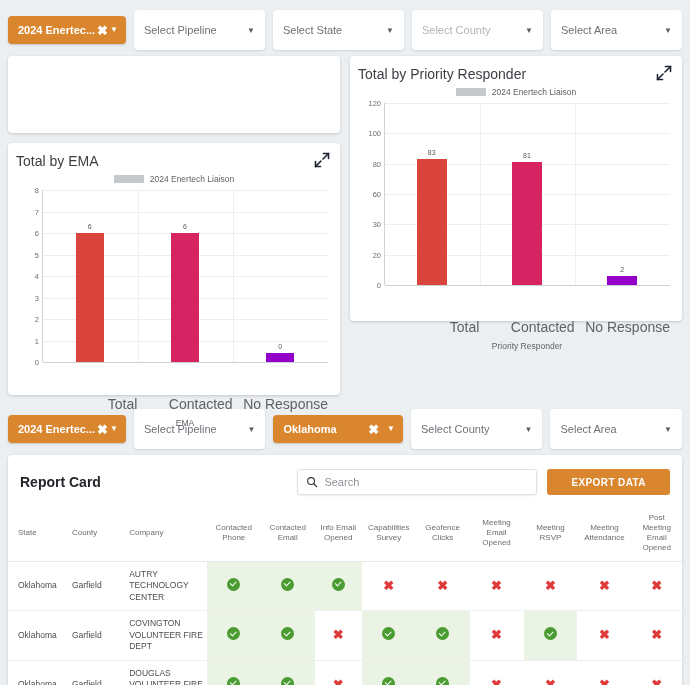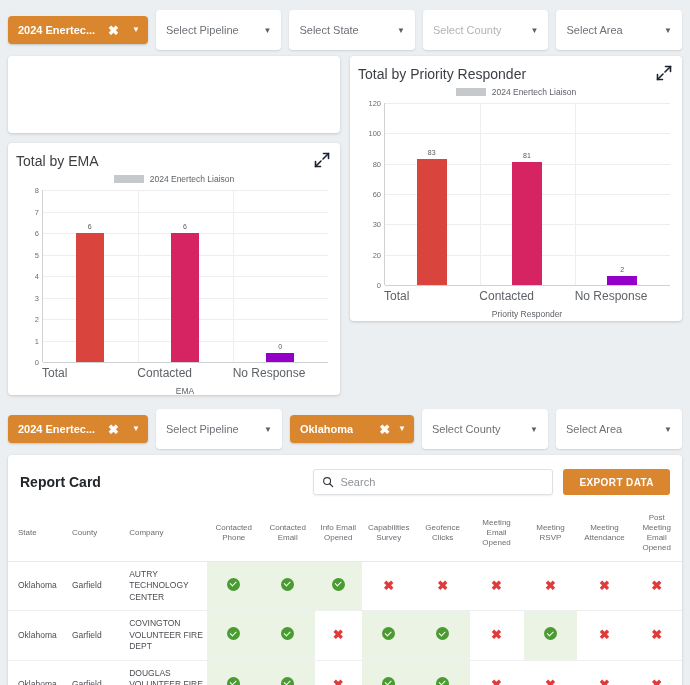--- a/index.html
+++ b/index.html
@@ -10,21 +10,21 @@
     font-family: "Liberation Sans", sans-serif;
     font-size: 11px;
     color: #35383d;
     overflow: hidden;
   }
 
   
   .filter-bar { display:flex; align-items:center; gap:8px; padding:10px 8px 6px 8px; }
   .chip {
     background:#d9862e; color:#fff; border-radius:4px;
-    height:28px; display:flex; align-items:center; gap:11px;
+    height:28px; display:flex; align-items:center; gap:0;
     padding:0 8px 0 10px; font-size:11px; font-weight:bold;
     box-shadow:0 1px 2px rgba(0,0,0,.18); cursor:pointer;
     white-space:nowrap;
   }
   .chip .chip-label { max-width:78px; overflow:hidden; text-overflow:ellipsis; white-space:nowrap;}
   .chip .x { font-size:13px; font-weight:bold; line-height:1; padding:0 2px; }
   .chip .car { font-size:8px; line-height:1; }
   .sel {
     background:#fff; border-radius:4px; height:40px; flex:1;
     display:flex; align-items:center; justify-content:space-between;
@@ -71,36 +71,36 @@
                border-left:1px solid #cfd2d5; }
   .gline { position:absolute; left:0; right:0; height:1px; background:#eceef0; }
   .gline.base { background:#cfd2d5; }
   .vsep { position:absolute; top:0; bottom:0; width:1px; background:#eceef0; }
   .bars { position:absolute; left:26px; right:4px; top:0; bottom:0; display:flex; }
   .bslot { flex:1; position:relative; }
   .bar { position:absolute; bottom:0; left:50%; transform:translateX(-50%); }
   .blab { position:absolute; left:50%; transform:translateX(-50%);
           font-size:7px; color:#55585c; }
   .xlabels { display:flex; margin-left:26px; margin-right:4px; margin-top:4px; }
-  .xlab { flex:1; text-align:left; font-size:12px; color:#5e6267; }
+  .xlab { flex:1; text-align:right; font-size:14px; color:#5e6267;margin-top:30px; }
   .xtitle { text-align:center; font-size:8.5px; color:#5e6267; margin-top:6px; margin-left:22px;}
 
   
   .rc-wrap { margin:0 8px; }
   .rc-head { display:flex; align-items:center; padding:14px 12px 12px 12px; gap:10px;}
   .rc-title { font-size:14px; font-weight:bold; color:#22252a; flex:1; }
   .search {
     width:240px; height:26px; background:#fff; border:1px solid #dfe1e4;
     border-radius:3px; display:flex; align-items:center; gap:6px; padding:0 8px;
     box-shadow:0 1px 2px rgba(0,0,0,.07);
   }
   .search .ph { color:#8d9196; font-size:11px; }
   .export {
     background:#d9862e; color:#fff; border:none; border-radius:3px;
-    height:26px; padding:0 16px; font-size:10px; font-weight:bold;
+    height:26px; padding:0 24px; font-size:10px; font-weight:bold;
     letter-spacing:.4px; cursor:pointer; font-family:"Liberation Sans", sans-serif;
   }
   table.rc { width:100%; border-collapse:collapse; table-layout:fixed; }
   table.rc th {
     font-size:8px; font-weight:normal; color:#6a6e73; padding:6px 2px 8px 2px;
     vertical-align:middle; text-align:center; line-height:1.25;
     border-bottom:1px solid #e6e8ea;
   }
   table.rc th.l { text-align:left; padding-left:10px; }
   table.rc td {

